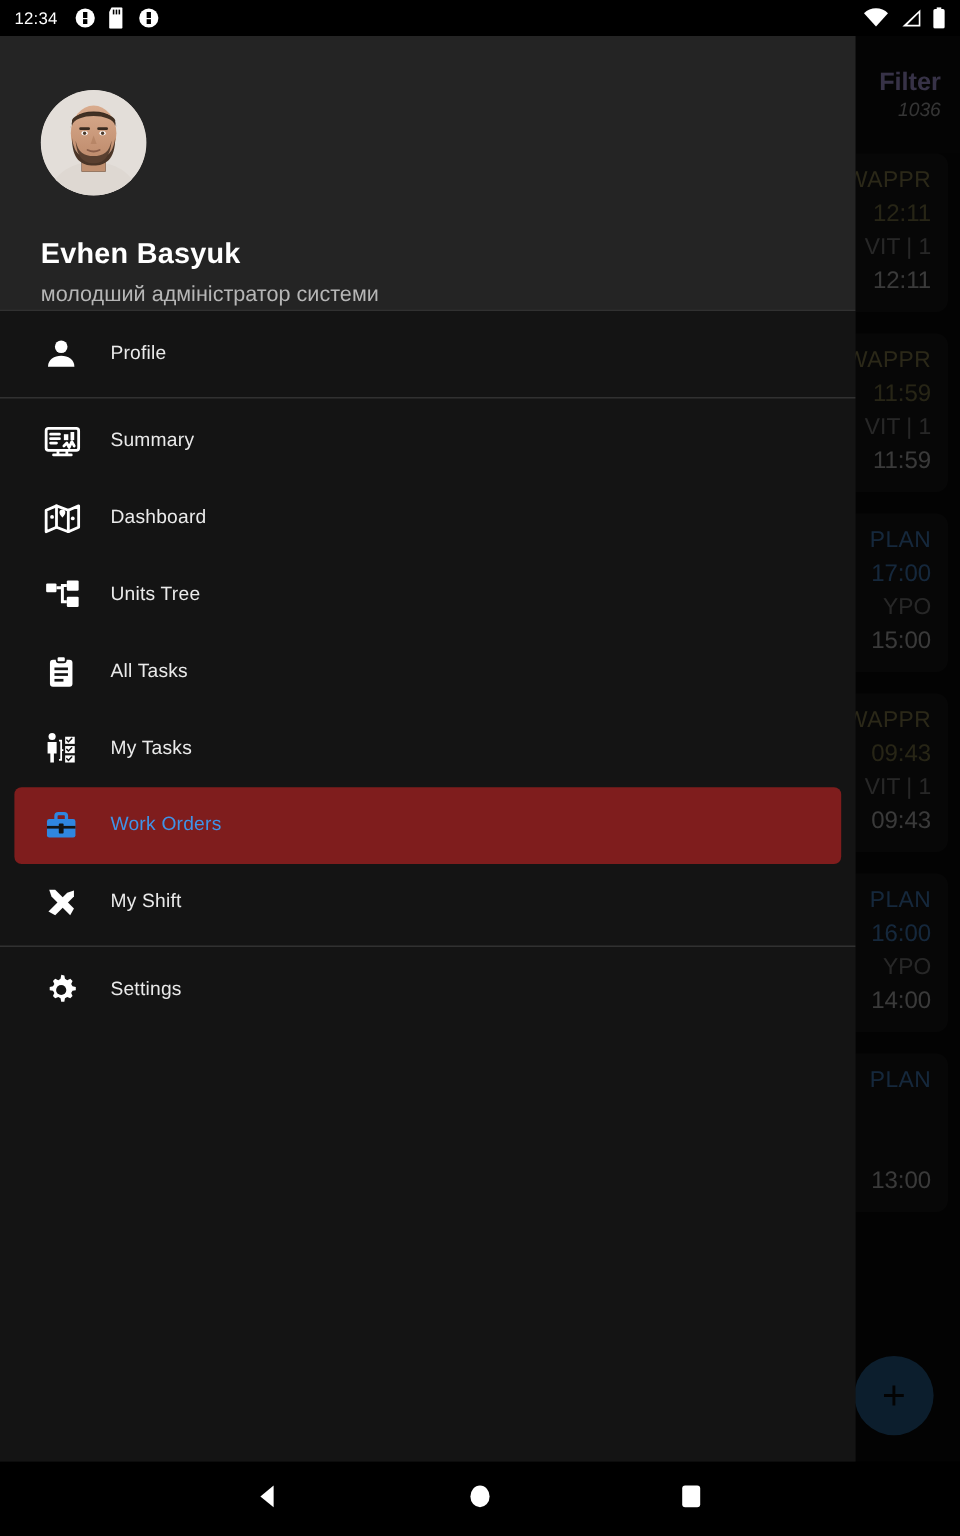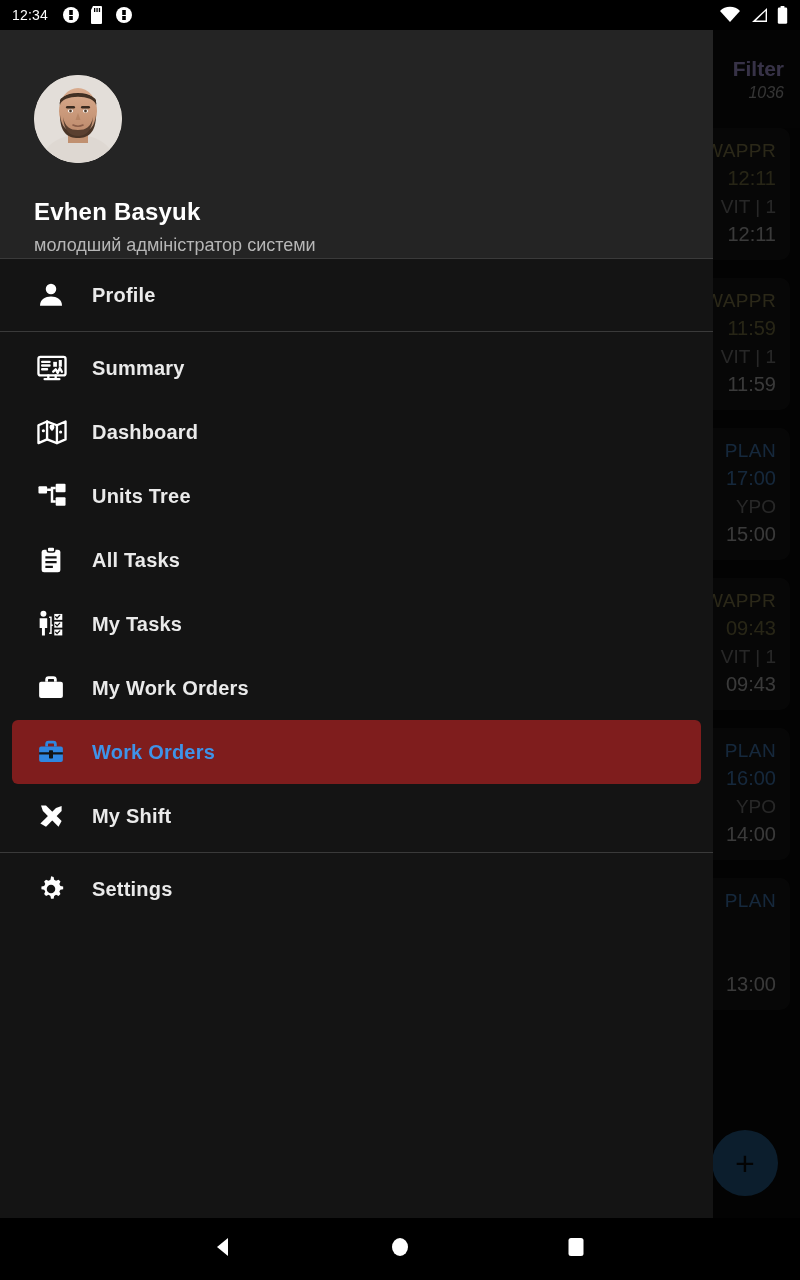--- a/index.html
+++ b/index.html
@@ -93,21 +93,21 @@
   .nav-item {
     display:flex; align-items:center; height:64px;
     padding-left:24px; margin:0 12px; border-radius:6px;
     cursor:pointer;
   }
   .nav-item .nav-ico {
     width:40px; display:flex; align-items:center; justify-content:flex-start;
     flex:0 0 auto;
   }
   .nav-item .nav-label {
-    margin-left:16px; color:#eaeaea; font-size:20px; letter-spacing:.2px;font-weight:bold;
+    margin-left:16px; color:#eaeaea; font-size:16px; letter-spacing:.2px;
   }
   .nav-item.selected { background:#7f1d1d; }
   .nav-item.selected .nav-label { color:#3f93e8; }
 
   
   #system-nav {
     position:absolute; bottom:0; left:0; width:800px; height:62px;
     background:#000; display:flex; align-items:center; justify-content:center;
     gap:150px; z-index:70;
   }
@@ -336,29 +336,20 @@
             <path d="M3.2 8 h6.6 v8.5 h-2 v6.5 h-2.6 v-6.5 h-2 Z" fill="#fff"></path>
             <path d="M11.5 7 h1.6 v14 h-1.6 M13.1 14 h1.6" stroke="#fff" fill="none" stroke-width="1.3"></path>
             <rect x="16" y="4.2" width="7" height="5.2" fill="#fff"></rect>
             <rect x="16" y="11" width="7" height="5.2" fill="#fff"></rect>
             <rect x="16" y="17.8" width="7" height="5.2" fill="#fff"></rect>
             <path d="M17.2 6.6 l1.2 1.2 l2.4 -2.4 M17.2 13.4 l1.2 1.2 l2.4 -2.4 M17.2 20.2 l1.2 1.2 l2.4 -2.4" stroke="#141414" fill="none" stroke-width="1.1" stroke-linecap="round"></path>
           </svg>
         </span>
         <span class="nav-label">My Tasks</span>
       </div>
-      <div class="nav-item">
-        <span class="nav-ico">
-          <svg width="30" height="30" viewBox="0 0 24 24">
-            <rect x="2.5" y="7" width="19" height="13" rx="1.6" fill="#fff"></rect>
-            <path d="M8.5 7 V5.2 a1.6 1.6 0 0 1 1.6 -1.6 h3.8 a1.6 1.6 0 0 1 1.6 1.6 V7" stroke="#fff" fill="none" stroke-width="2.2"></path>
-          </svg>
-        </span>
-        <span class="nav-label">My Work Orders</span>
-      </div>
       <div class="nav-item selected">
         <span class="nav-ico">
           <svg width="30" height="30" viewBox="0 0 24 24">
             <rect x="2.5" y="7.6" width="19" height="12.4" rx="1.6" fill="#2f86e0"></rect>
             <path d="M8.5 7.6 V5.6 a1.6 1.6 0 0 1 1.6 -1.6 h3.8 a1.6 1.6 0 0 1 1.6 1.6 V7.6" stroke="#2f86e0" fill="none" stroke-width="2.2"></path>
             <rect x="10.4" y="10.6" width="3.2" height="6.6" rx="0.6" fill="#141414"></rect>
             <rect x="2.5" y="12.2" width="19" height="1.8" fill="#141414"></rect>
           </svg>
         </span>
         <span class="nav-label">Work Orders</span>

